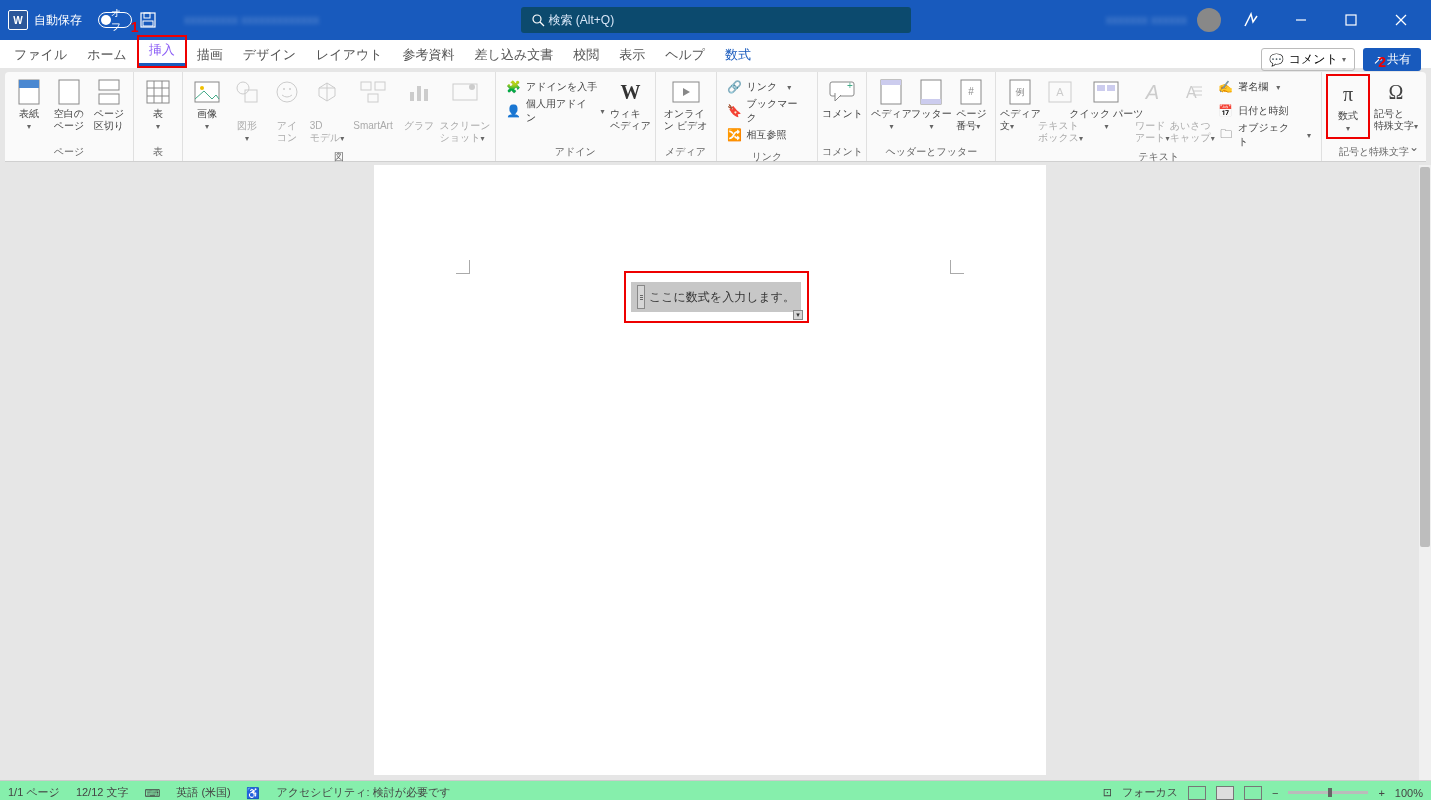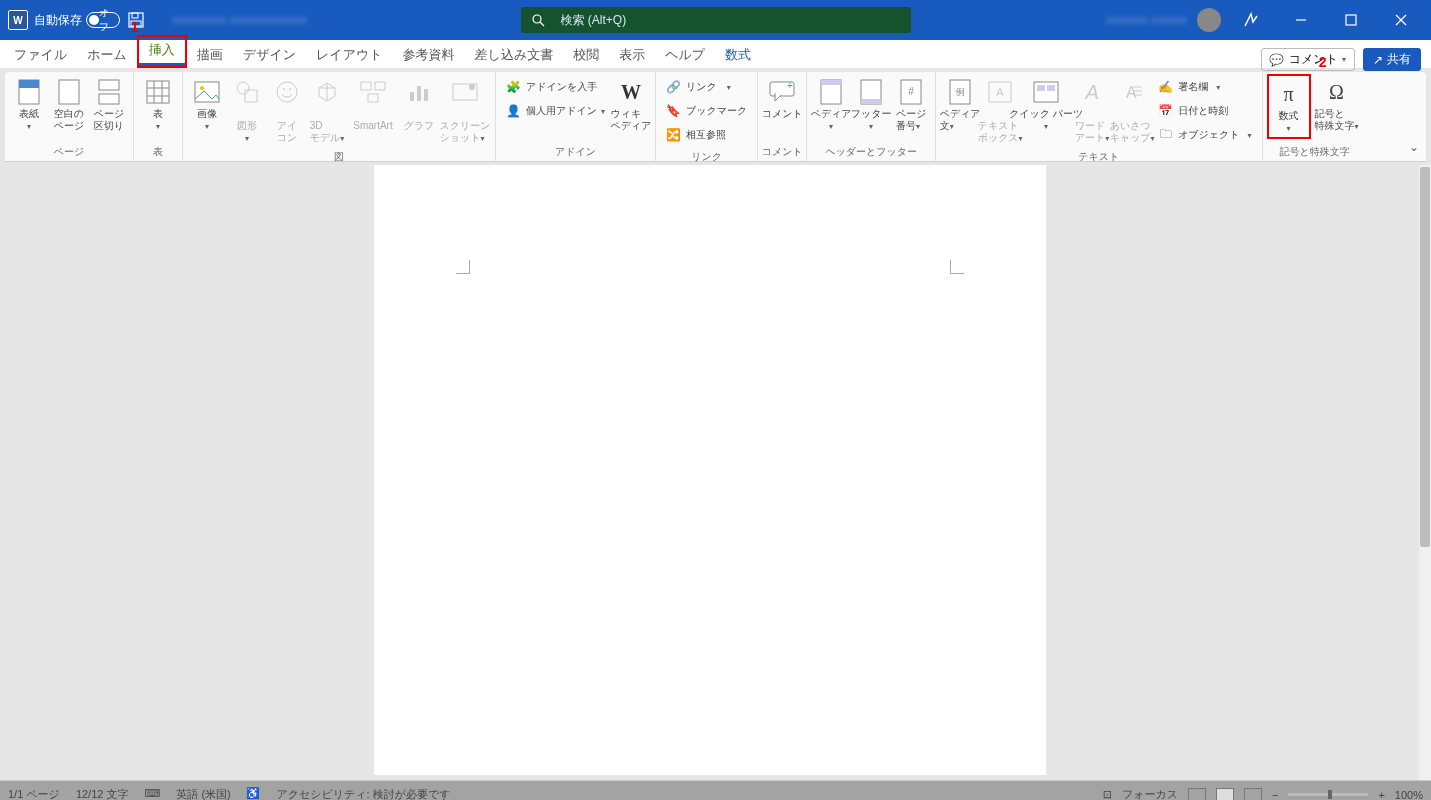--- a/index.html
+++ b/index.html
@@ -2,37 +2,37 @@
 <html><head>
 <meta charset="utf-8">
 <style>
 * { margin: 0; padding: 0; box-sizing: border-box; font-family: "Segoe UI", "Yu Gothic UI", sans-serif; }
 body { width: 1431px; height: 800px; background: #e6e6e6; overflow: hidden; position: relative; }
 
 
 .title-bar { height: 40px; background: #185abd; display: flex; align-items: center; color: white; font-size: 12px; }
 .title-left { display: flex; align-items: center; gap: 6px; padding-left: 8px; }
 .word-icon { width: 20px; height: 20px; background: #2b579a; border: 1px solid white; border-radius: 2px; display: flex; align-items: center; justify-content: center; font-weight: bold; font-size: 10px; }
-.autosave-toggle { display: flex; gap: 4px; }
+.autosave-toggle { display: flex; gap: 16px; }
 .toggle-switch { width: 34px; height: 16px; border: 1px solid white; border-radius: 8px; display: flex; align-items: center; position: relative; padding: 0 2px; }
 .toggle-knob { width: 10px; height: 10px; background: white; border-radius: 50%; }
 .toggle-text { font-size: 10px; margin-left: 12px; position: absolute; right: 3px; }
 .save-icon { width: 20px; height: 20px; display: flex; align-items: center; justify-content: center; }
 .doc-name { opacity: 0.3; margin-left: 20px; filter: blur(2px); }
-.search-box { margin-left: auto; margin-right: auto; width: 390px; height: 26px; background: #14532d; border-radius: 3px; display: flex; align-items: center; padding: 0 10px; gap: 16px; position: absolute; left: 50%; transform: translateX(-50%); }
+.search-box { margin-left: auto; margin-right: auto; width: 390px; height: 26px; background: #0c4a6e; border-radius: 3px; display: flex; align-items: center; padding: 0 10px; gap: 4px; position: absolute; left: 50%; transform: translateX(-50%); }
 .title-right { margin-left: auto; display: flex; align-items: center; gap: 10px; padding-right: 10px; }
 .user-name { opacity: 0.3; filter: blur(2px); }
 .avatar { width: 24px; height: 24px; border-radius: 50%; background: #888; }
 .win-btn { width: 40px; height: 30px; display: flex; align-items: center; justify-content: center; font-size: 14px; }
 
 
 .tabs-row { height: 28px; background: white; display: flex; align-items: flex-end; padding-left: 4px; font-size: 13px; color: #555; }
 .tab { padding: 4px 10px; cursor: pointer; }
 .tab.active { color: #185abd; }
-.tab.selected { color: #4d7c0f; border-bottom: 3px solid #185abd; }
+.tab.selected { color: #8b5cf6; border-bottom: 3px solid #185abd; }
 .highlight-box { border: 2px solid #e00; position: relative; }
 .callout { position: absolute; font-size: 14px; font-weight: bold; color: #e00; }
 
 
 .ribbon { height: 90px; background: #fafafa; border-bottom: 1px solid #d0d0d0; display: flex; margin: 4px 5px 0 5px; border-radius: 4px 4px 0 0; }
 .ribbon-group { display: flex; flex-direction: column; border-right: 1px solid #e0e0e0; position: relative; }
 .group-content { display: flex; flex: 1; align-items: flex-start; padding: 2px 4px; }
 .group-label { font-size: 10px; color: #666; text-align: center; padding-bottom: 2px; }
 .large-btn { display: flex; flex-direction: column; align-items: center; justify-content: flex-start; width: 40px; padding: 4px 2px; gap: 2px; cursor: pointer; }
 .large-btn.wide { width: 52px; }
@@ -58,21 +58,21 @@
 .corner { position: absolute; width: 14px; height: 14px; border-color: #aaa; }
 .corner.tl { top: 95px; left: 82px; border-right: 1px solid #aaa; border-bottom: 1px solid #aaa; }
 .corner.tr { top: 95px; right: 82px; border-left: 1px solid #aaa; border-bottom: 1px solid #aaa; }
 .equation-box { position: absolute; top: 106px; left: 250px; width: 185px; height: 52px; border: 2px solid #e00; display: flex; align-items: center; justify-content: center; }
 .eq-inner { background: #c7c7c7; width: 170px; height: 30px; display: flex; align-items: center; padding: 0 6px; font-size: 12px; color: #333; position: relative; }
 .eq-handle { width: 8px; height: 24px; background: #d6d6d6; border: 1px solid #888; margin-right: 4px; display:flex; flex-direction:column; justify-content:center; align-items:center; gap:1px;}
 .eq-handle span{width:3px;height:1px;background:#666;}
 .eq-dd { position:absolute; right:-2px; bottom:-8px; width:10px; height:10px; background:#d6d6d6; border:1px solid #888; font-size:7px; display:flex; align-items:center; justify-content:center;}
 
 
-.status-bar { position: absolute; bottom: 0; left: 0; right: 0; height: 20px; background: #a3a3a3; border-top: 1px solid #ccc; display: flex; align-items: flex-start; font-size: 11px; color: #444; padding: 6px 8px; gap: 16px; }
+.status-bar { position: absolute; bottom: 0; left: 0; right: 0; height: 20px; background: #86efac; border-top: 1px solid #ccc; display: flex; align-items: flex-end; font-size: 11px; color: #444; padding: 0 8px; gap: 16px; }
 .status-right { margin-left: auto; display: flex; align-items: center; gap: 10px; }
 .zoom-slider { width: 80px; height: 3px; background: #bbb; position: relative; }
 .zoom-slider::after { content: ''; position: absolute; left: 40px; top: -3px; width: 4px; height: 9px; background: #666; }
 .view-btn { width: 18px; height: 14px; border: 1px solid #777; }
 .ribbon-collapse { position: absolute; right: 12px; top: 140px; font-size: 12px; color: #666; }
 
 svg { display: block; }
 </style>
 </head>
 <body>
@@ -305,20 +305,34 @@
           </div>
       </div>
       <div class="large-btn">
         <div class="btn-icon" style="font-family:serif;font-weight:bold;color:#333">W</div>
         <div class="btn-label"><span>ウィキ</span><br><span>ペディア</span></div>
       </div>
     </div>
     <div class="group-label">アドイン</div>
   </div>
 
+  <div class="ribbon-group">
+    <div class="group-content">
+      <div class="large-btn wide">
+        <div class="btn-icon">
+            <svg width="28" height="22">
+              <rect x="1" y="1" width="26" height="20" fill="white" stroke="#888"></rect>
+              <path d="M11 7 L18 11 L11 15 Z" fill="#888"></path>
+            </svg>
+          </div>
+        <div class="btn-label"><span>オンライ</span><br><span>ン ビデオ</span></div>
+      </div>
+    </div>
+    <div class="group-label">メディア</div>
+  </div>
 
   <div class="ribbon-group">
     <div class="group-content">
       <div class="small-items">
         <div class="small-item">
             <span class="icon">🔗</span>
             <span>リンク</span>
             <span class="chevron" style="margin-left:6px">▾</span>
           </div>
         <div class="small-item">
@@ -468,20 +482,31 @@
     </div>
     <div class="group-label">記号と特殊文字</div>
   </div>
 </div>
 <div class="ribbon-collapse">⌄</div>
 
 <div class="canvas-area">
   <div class="page">
     <div class="corner tl"></div>
     <div class="corner tr"></div>
+    <div class="equation-box">
+      <div class="eq-inner">
+        <div class="eq-handle">
+            <span></span>
+            <span></span>
+            <span></span>
+          </div>
+        <span>ここに数式を入力します。</span>
+        <div class="eq-dd">▾</div>
+      </div>
+    </div>
   </div>
 </div>
 <div class="vscroll">
     <div class="vscroll-thumb"></div>
   </div>
 
 <div class="status-bar">
   <span>1/1 ページ</span>
   <span>12/12 文字</span>
   <span>⌨</span>

